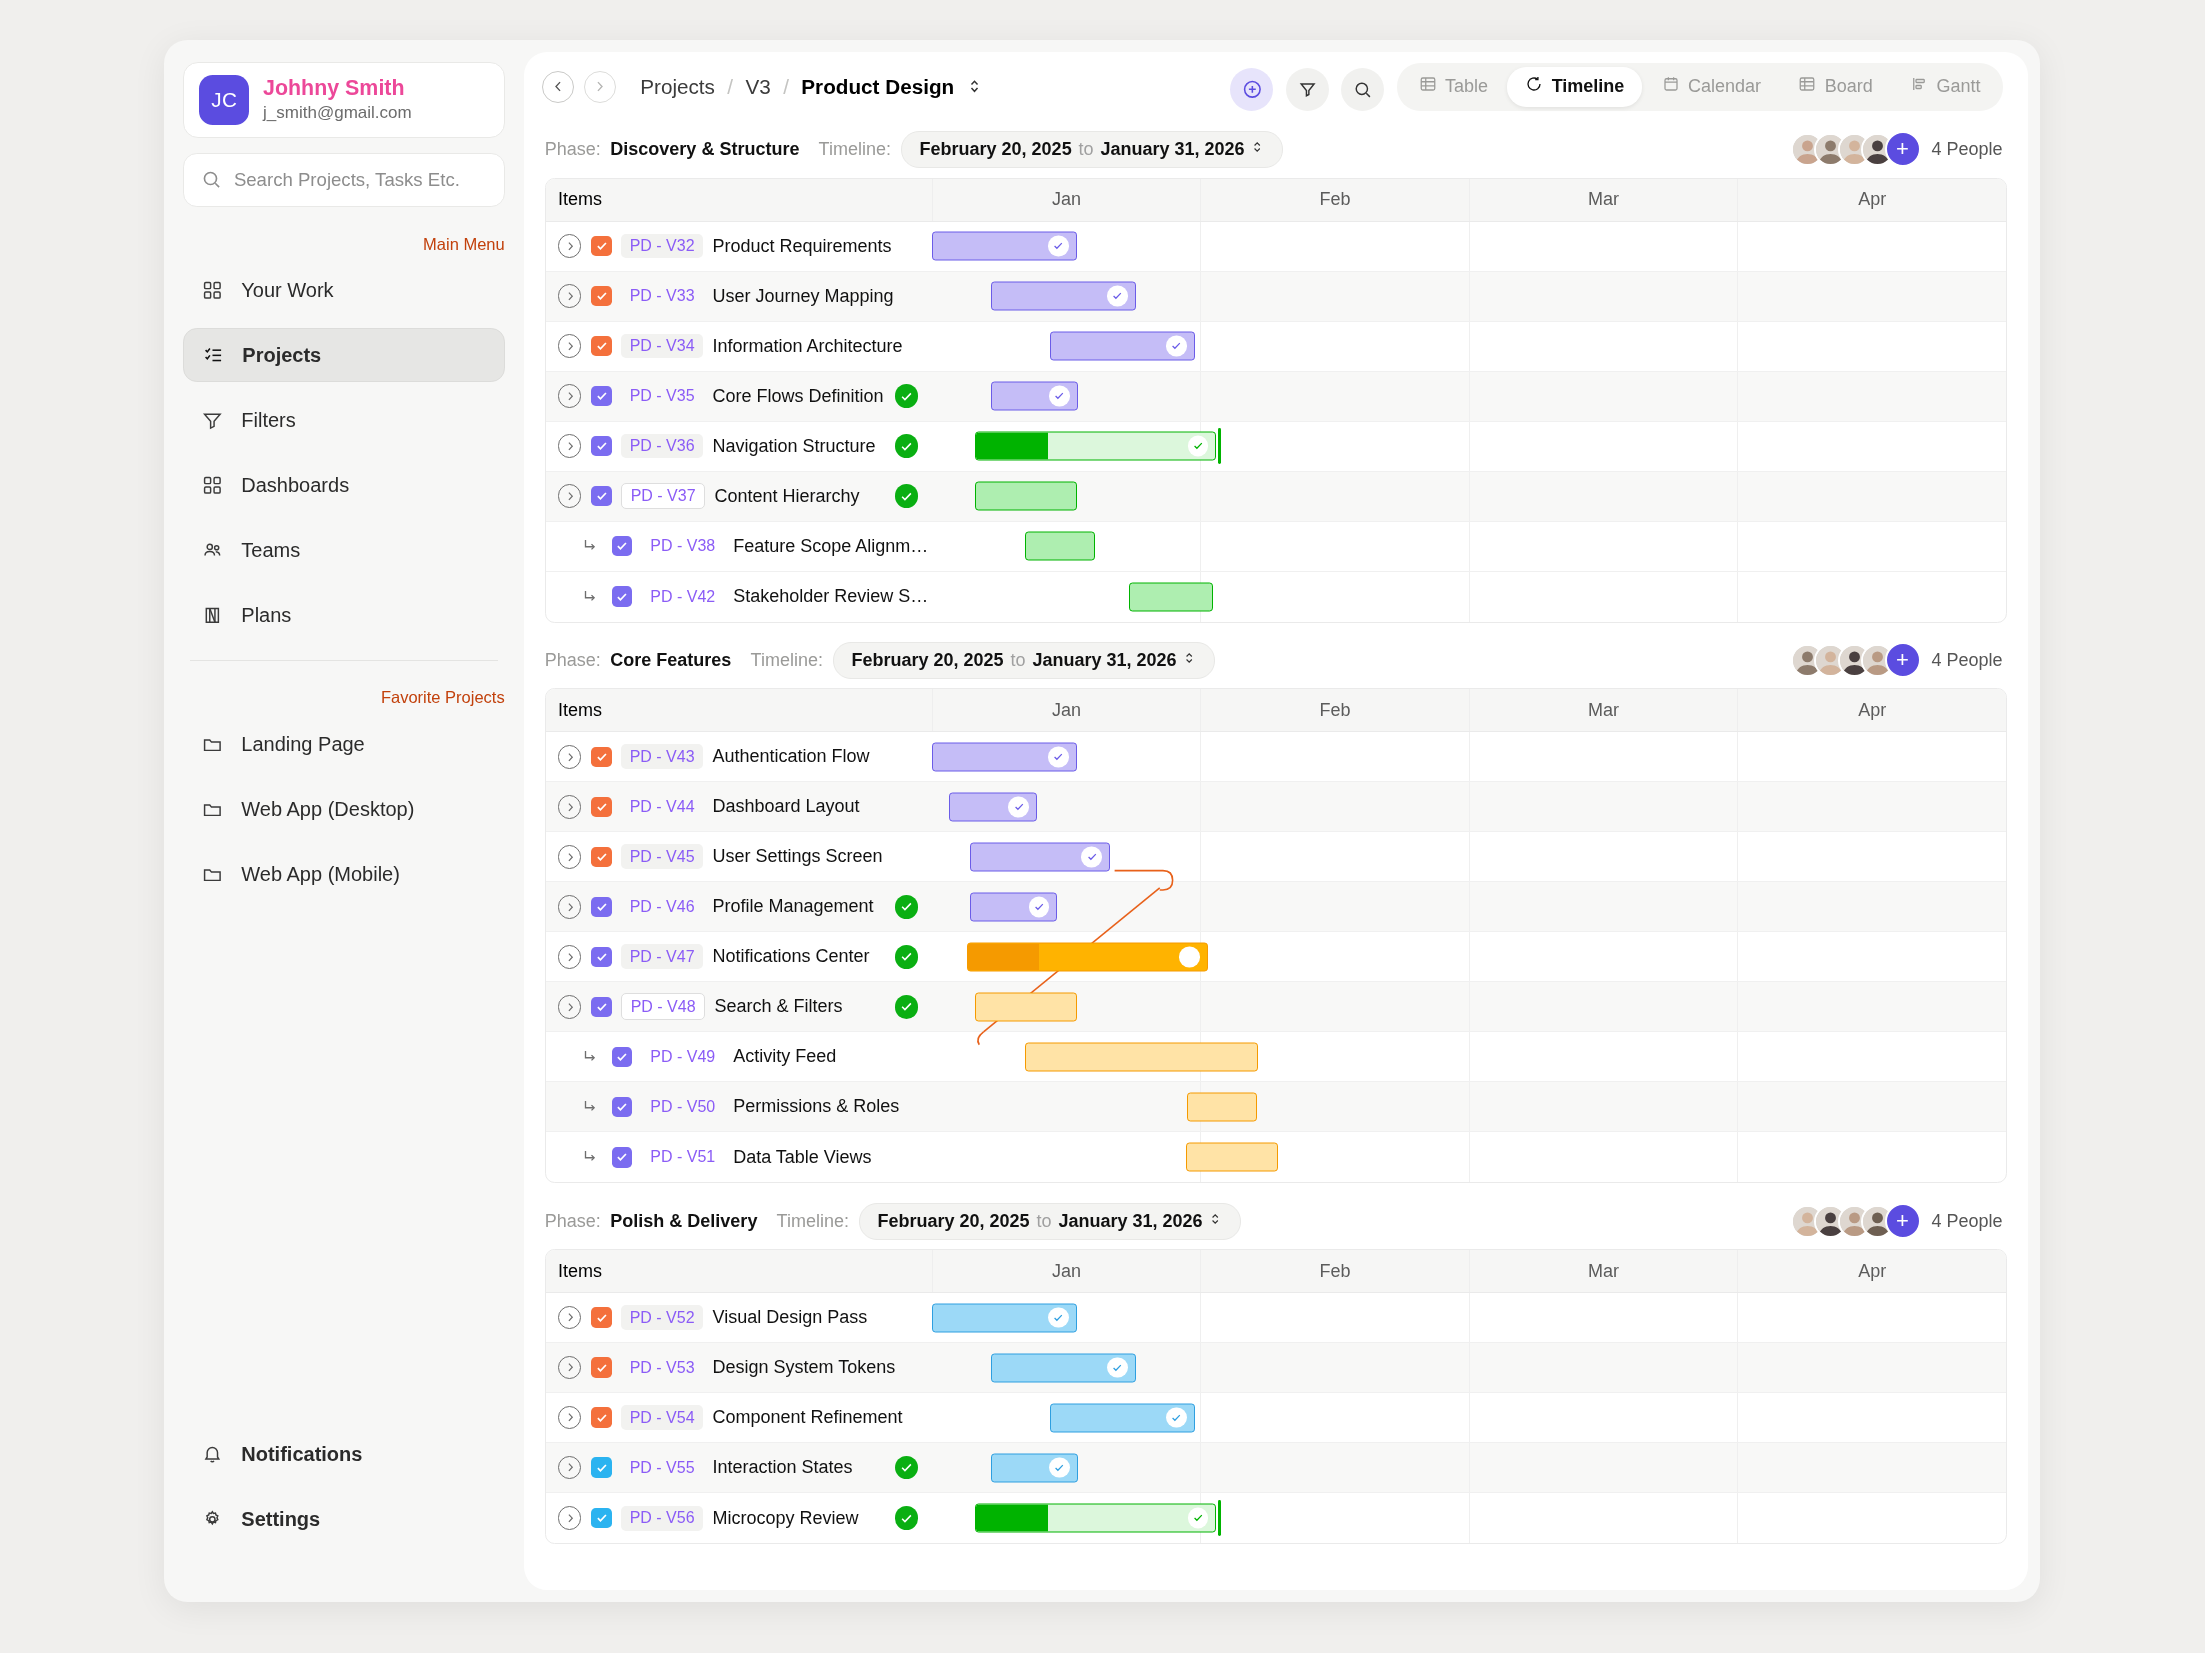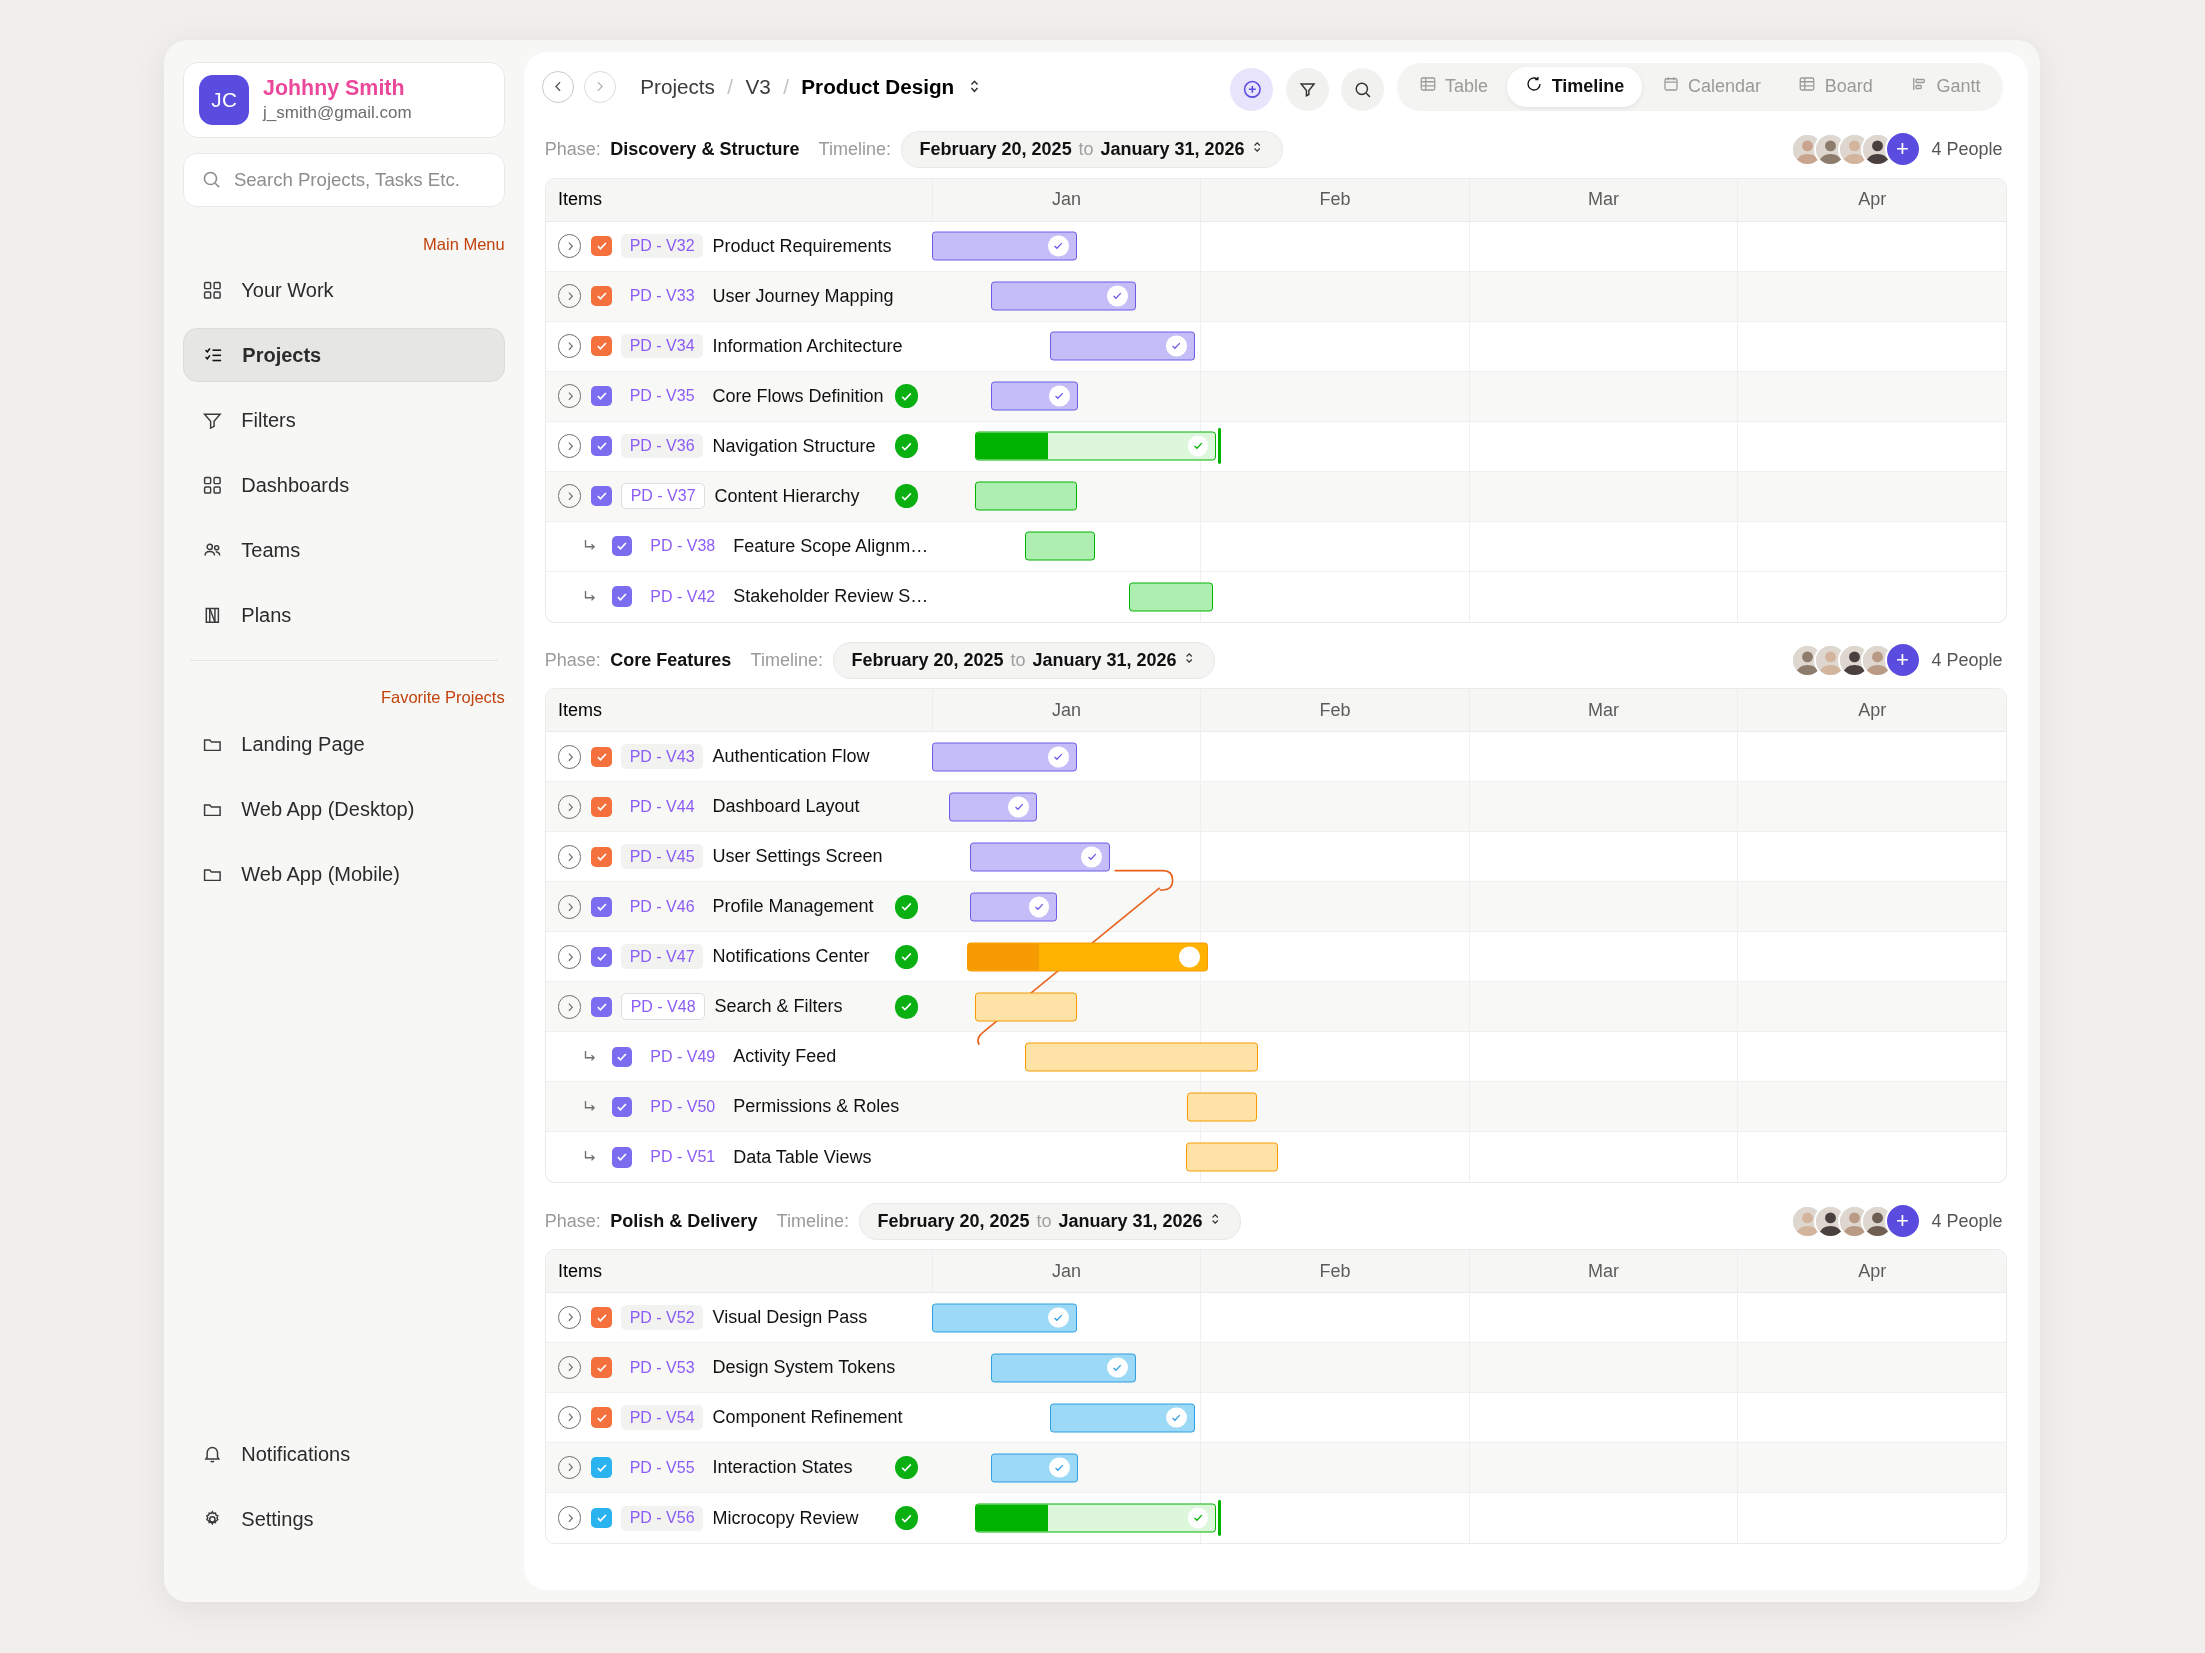--- a/index.html
+++ b/index.html
@@ -32,21 +32,21 @@
   }
   .search-box .ph{font-size:18.6px;color:#8d8d8d;}
   .section-label{font-size:16.5px;color:#c2410c;margin:27.6px 0 9.6px 6.9px;text-align:right;}
   .nav-item{
     height:54px;border-radius:13.8px;display:flex;align-items:center;gap:16.5px;padding:0 16.5px;
     font-size:20px;color:#2b2b2b;margin-bottom:11px;
   }
   .nav-item.active{background:#e6e6e4;border:0.7px solid #dcdcda;font-weight:700;}
   .nav-icon{width:25px;height:25px;display:flex;align-items:center;justify-content:center;flex:0 0 25px;}
   .divider{height:0.7px;background:#e4e4e2;margin:18px 6.9px 12.4px 6.9px;}
-  .sidebar-bottom{position:absolute;left:19.3px;right:19.3px;bottom:45px;}
+  .sidebar-bottom{position:absolute;left:19.3px;right:19.3px;bottom:45px;font-weight:bold;}
   
   .main{flex:1;background:#fff;border-radius:23.4px;margin:12.4px 12.4px 12.4px 0;position:relative;overflow:hidden;}
   .topbar{height:69px;display:flex;align-items:center;padding:0 25px 0 18px;gap:0;}
   .rnd-btn{
     width:32px;height:32px;border-radius:50%;border:1.1px solid #c9c9c7;display:flex;
     align-items:center;justify-content:center;margin-right:9.6px;color:#555;
   }
   .crumbs{display:flex;align-items:center;gap:12.4px;margin-left:15px;}
   .crumb{font-size:20.7px;color:#3b3b3b;}
   .crumb.sep{color:#c4c4c2;}

